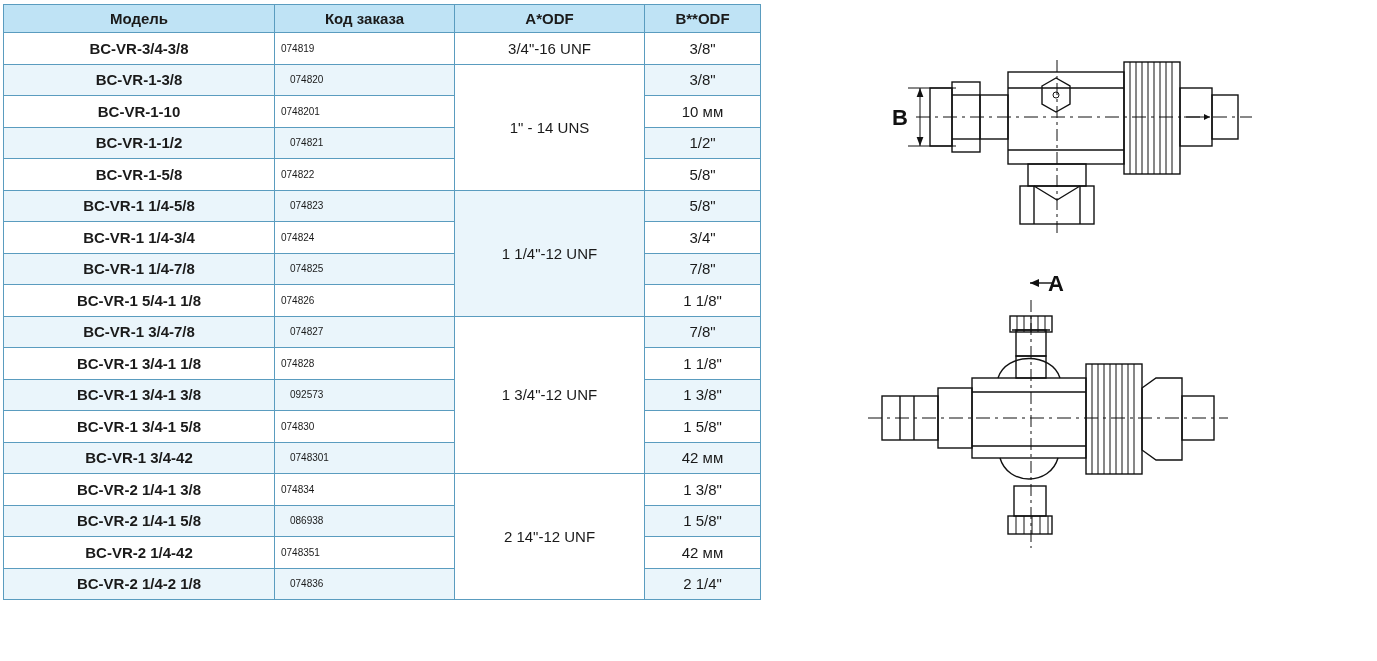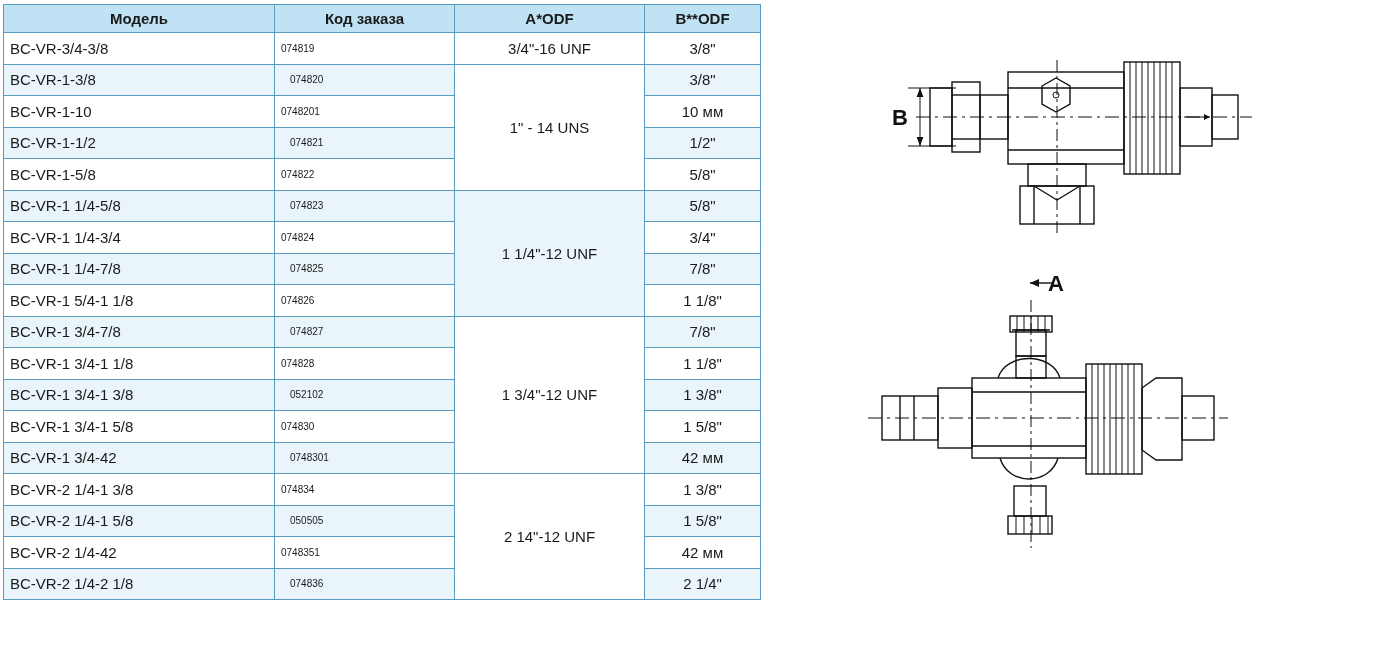--- a/index.html
+++ b/index.html
@@ -50,22 +50,22 @@
   }
   table.spec td {
     border: 1px solid #5a9cbf;
     height: 30.5px;
     padding: 0 6px;
     vertical-align: middle;
     color: #1a1a1a;
   }
   td.model {
     color: #2272b8;
-    font-weight: normal;
-    text-align: left;
+    font-weight: bold;
+    text-align: center;
     padding-left: 7px;
     font-size: 15px;
   }
   td.code {
     font-size: 10px;
   }
   td.aodf {
     text-align: center;
     font-size: 15px;
   }
@@ -187,21 +187,21 @@
           <td class="aodf" rowspan="5">1 3/4"-12 UNF</td>
           <td class="bodf">7/8"</td>
         </tr>
         <tr>
           <td class="model">BC-VR-1 3/4-1 1/8</td>
           <td class="code">074828</td>
           <td class="bodf">1 1/8"</td>
         </tr>
         <tr class="alt">
           <td class="model">BC-VR-1 3/4-1 3/8</td>
-          <td class="code">052102</td>
+          <td class="code">092573</td>
           <td class="bodf">1 3/8"</td>
         </tr>
         <tr>
           <td class="model">BC-VR-1 3/4-1 5/8</td>
           <td class="code">074830</td>
           <td class="bodf">1 5/8"</td>
         </tr>
         <tr class="alt">
           <td class="model">BC-VR-1 3/4-42</td>
           <td class="code">0748301</td>
@@ -209,21 +209,21 @@
         </tr>
 
         <tr>
           <td class="model">BC-VR-2 1/4-1 3/8</td>
           <td class="code">074834</td>
           <td class="aodf" rowspan="4">2 14"-12 UNF</td>
           <td class="bodf">1 3/8"</td>
         </tr>
         <tr class="alt">
           <td class="model">BC-VR-2 1/4-1 5/8</td>
-          <td class="code">050505</td>
+          <td class="code">086938</td>
           <td class="bodf">1 5/8"</td>
         </tr>
         <tr>
           <td class="model">BC-VR-2 1/4-42</td>
           <td class="code">0748351</td>
           <td class="bodf">42 мм</td>
         </tr>
         <tr class="alt">
           <td class="model">BC-VR-2 1/4-2 1/8</td>
           <td class="code">074836</td>

